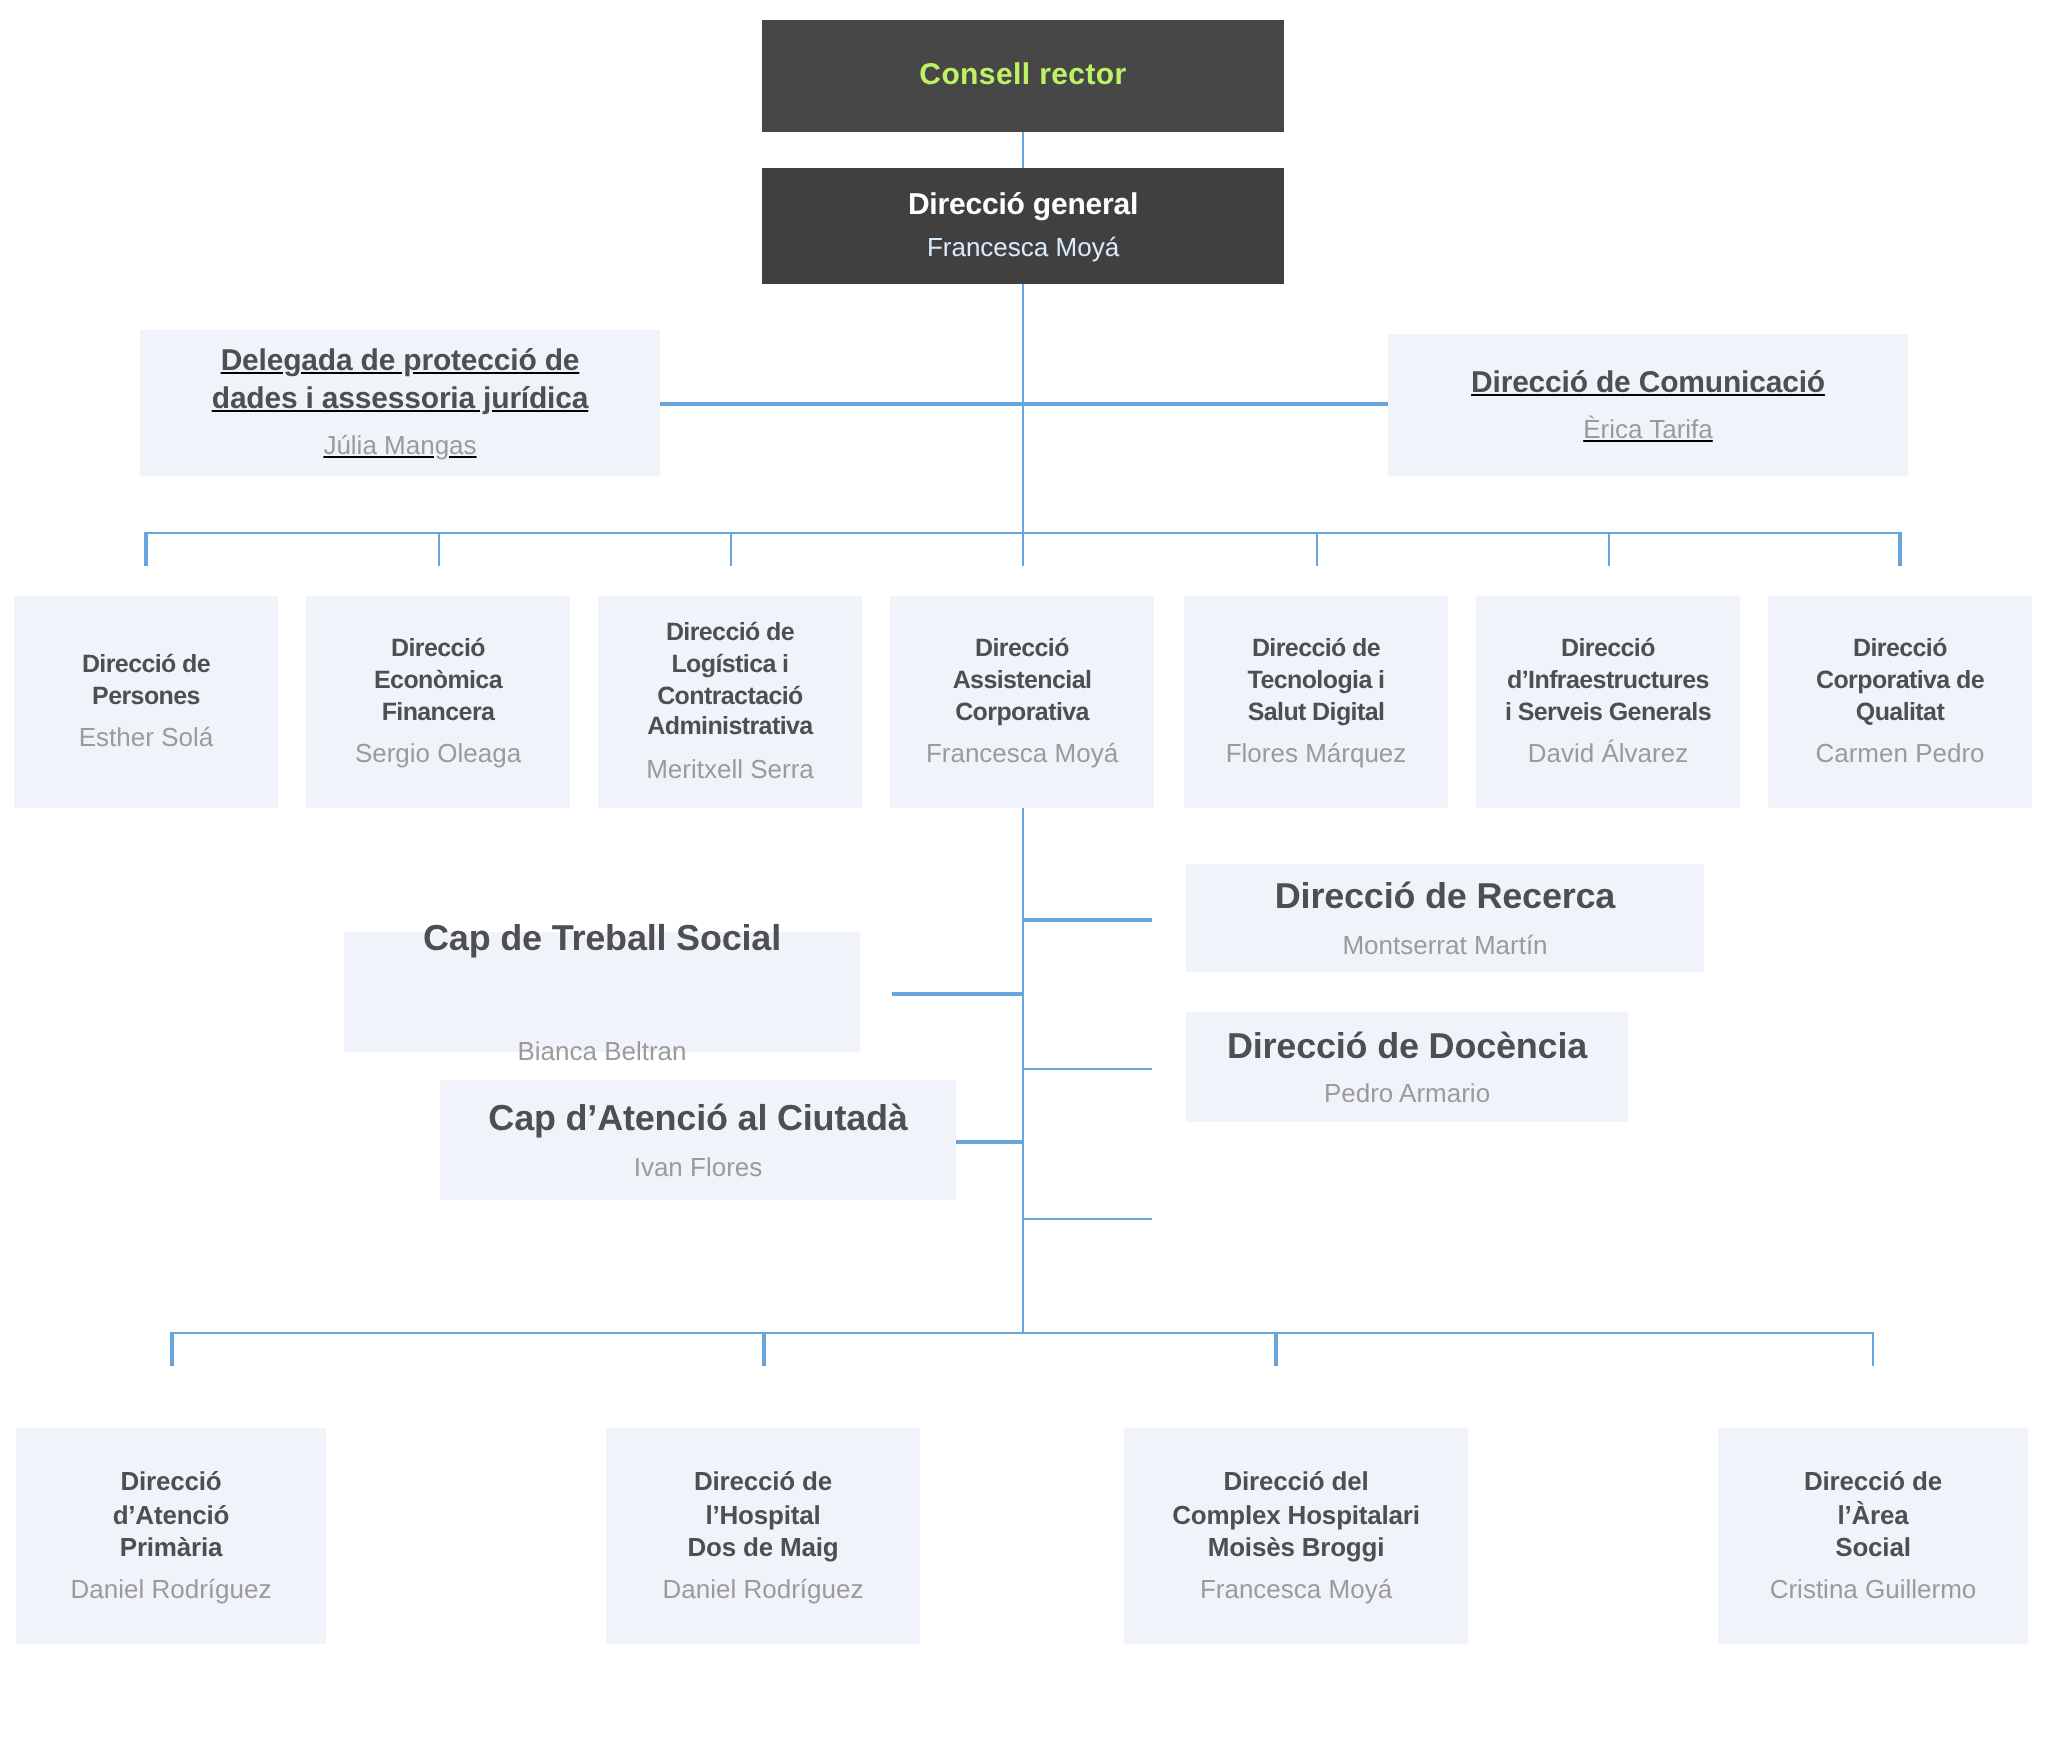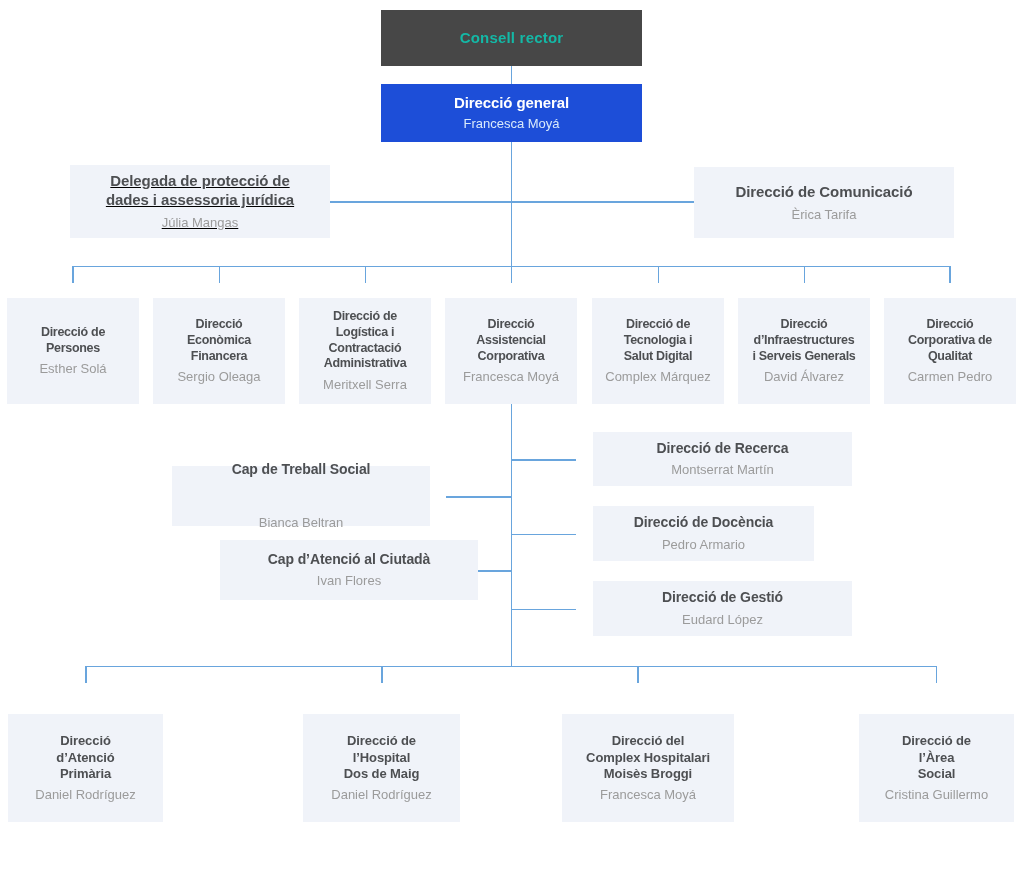--- a/index.html
+++ b/index.html
@@ -26,32 +26,32 @@
     letter-spacing:-0.1px;
   }
   .node .name {
     color:#9b9b9b;
     font-size:13px;
     margin-top:5px;
     line-height:1.2;
   }
   
   .node.root { background:#474747; }
-  .node.root .title { color:#14b8a6; font-size:15px; letter-spacing:0.2px; }
+  .node.root .title { color:#bef264; font-size:15px; letter-spacing:0.2px; }
   
-  .node.general { background:#1d4ed8; }
+  .node.general { background:#404040; }
   .node.general .title { color:#ffffff; font-size:15px; }
   .node.general .name { color:#d9eafb; margin-top:3px; }
   
   .node.staff .title { font-size:15px; }
   
   .node.r1 { width:132px; top:298px; height:106px; }
   .node.r1 .title { font-size:12.5px; letter-spacing:-0.3px; }
   
-  .node.mid .title { font-size:14px; }
+  .node.mid .title { font-size:18px; }
   
   .node.r2 { top:714px; height:108px; }
   .node.r2 .title { font-size:13px; }
   
   .vline, .hline { position:absolute; background:#69a5dd; }
   .vline { width:1.5px; }
   .hline { height:1.5px; }
 </style>
 </head>
 <body>
@@ -88,21 +88,21 @@
   <div class="node general" style="left:381px; top:84px; width:261px; height:58px;">
     <div class="title">Direcció general</div>
     <div class="name">Francesca Moyá</div>
   </div>
 
   <div class="node staff" style="left:70px; top:165px; width:260px; height:73px;text-decoration:underline;">
     <div class="title">Delegada de protecció de
 dades i assessoria jurídica</div>
     <div class="name">Júlia Mangas</div>
   </div>
-  <div class="node staff" style="left:694px; top:167px; width:260px; height:71px;">
+  <div class="node staff" style="left:694px; top:167px; width:260px; height:71px;text-decoration:underline;">
     <div class="title">Direcció de Comunicació</div>
     <div class="name">Èrica Tarifa</div>
   </div>
 
   <div class="node r1" style="left:7px;">
     <div class="title">Direcció de
 Persones</div>
     <div class="name">Esther Solá</div>
   </div>
   <div class="node r1" style="left:153px;">
@@ -121,21 +121,21 @@
   <div class="node r1" style="left:445px;">
     <div class="title">Direcció
 Assistencial
 Corporativa</div>
     <div class="name">Francesca Moyá</div>
   </div>
   <div class="node r1" style="left:592px;">
     <div class="title">Direcció de
 Tecnologia i
 Salut Digital</div>
-    <div class="name">Complex Márquez</div>
+    <div class="name">Flores Márquez</div>
   </div>
   <div class="node r1" style="left:738px;">
     <div class="title">Direcció
 d’Infraestructures
 i Serveis Generals</div>
     <div class="name">David Álvarez</div>
   </div>
   <div class="node r1" style="left:884px;">
     <div class="title">Direcció
 Corporativa de
@@ -153,24 +153,20 @@
   </div>
 
   <div class="node mid" style="left:593px; top:432px; width:259px; height:54px;">
     <div class="title">Direcció de Recerca</div>
     <div class="name">Montserrat Martín</div>
   </div>
   <div class="node mid" style="left:593px; top:506px; width:221px; height:55px;">
     <div class="title">Direcció de Docència</div>
     <div class="name">Pedro Armario</div>
   </div>
-  <div class="node mid" style="left:593px; top:581px; width:259px; height:55px;">
-    <div class="title">Direcció de Gestió</div>
-    <div class="name">Eudard López</div>
-  </div>
 
   <div class="node r2" style="left:8px; width:155px;">
     <div class="title">Direcció
 d’Atenció
 Primària</div>
     <div class="name">Daniel Rodríguez</div>
   </div>
   <div class="node r2" style="left:303px; width:157px;">
     <div class="title">Direcció de
 l’Hospital

